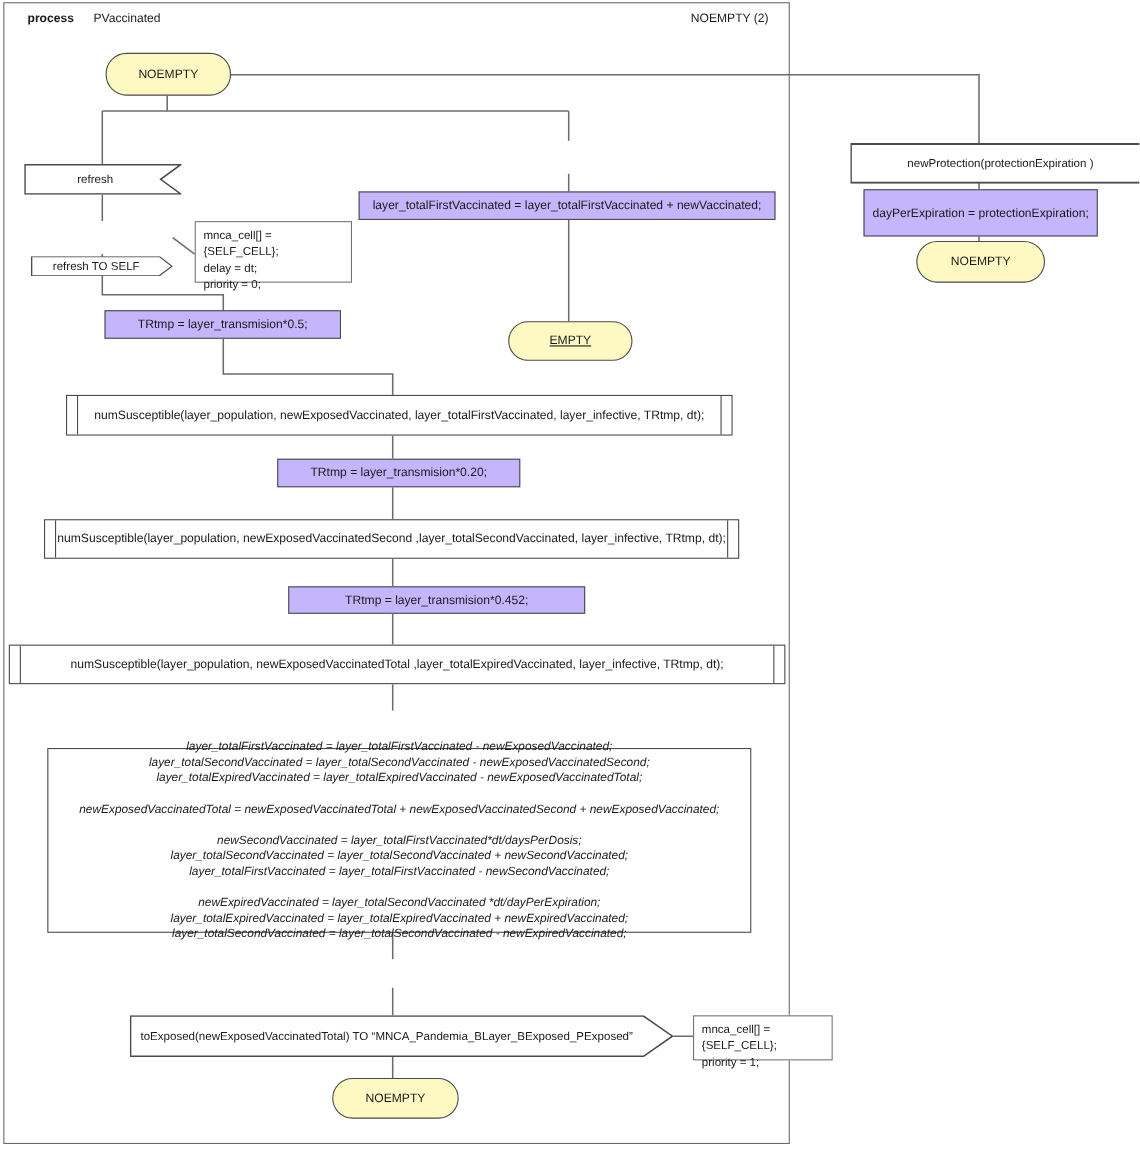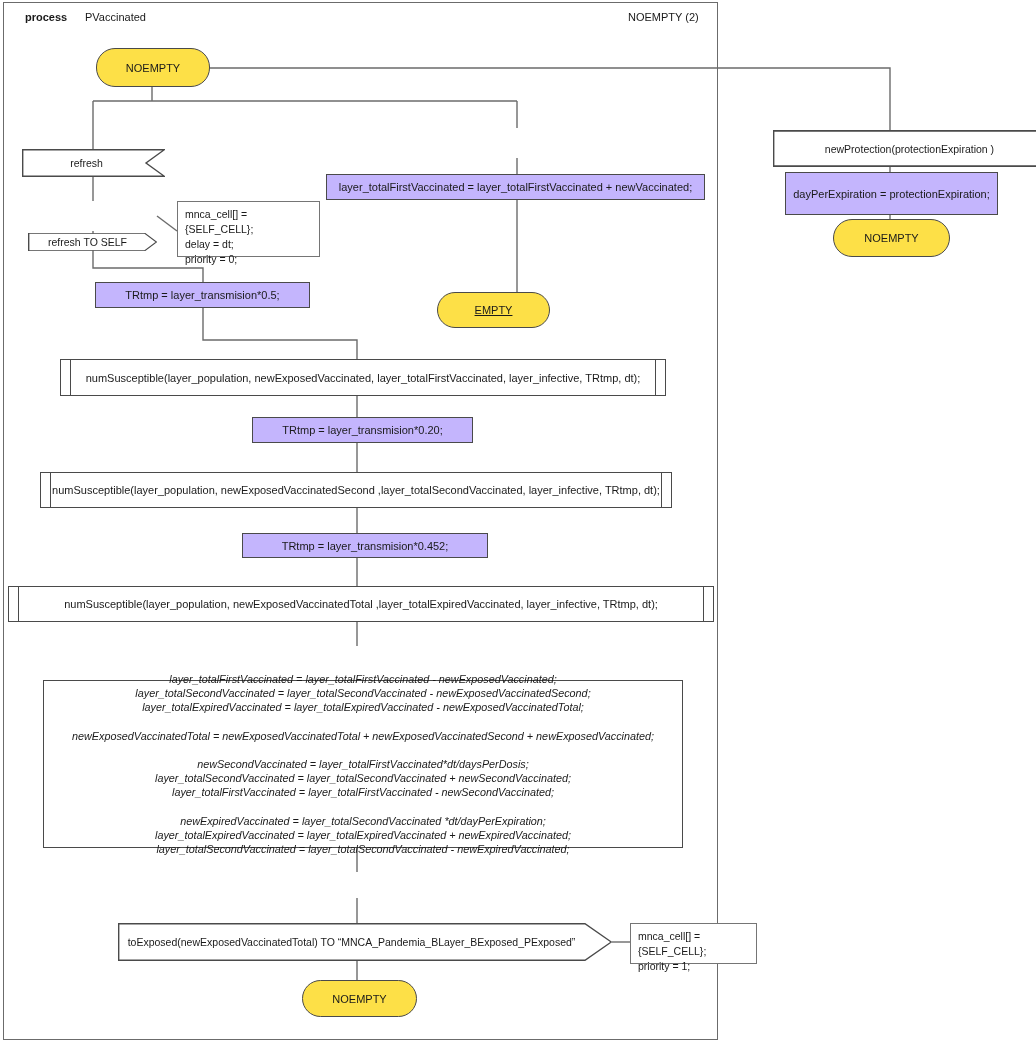--- a/index.html
+++ b/index.html
@@ -21,21 +21,21 @@
   .proc{
     background:#fff;border:1.4px solid #4a4a4a;display:flex;align-items:center;justify-content:center;
     font-size:11px;text-align:center;white-space:nowrap;
   }
   .proc::before,.proc::after{
     content:"";position:absolute;top:0;bottom:0;width:0;border-left:1.4px solid #4a4a4a;
   }
   .proc::before{left:9px;}
   .proc::after{right:9px;}
   .stadium{
-    background:#fde047;border:1.4px solid #4a4a4a;display:flex;align-items:center;justify-content:center;
+    background:#fef9c3;border:1.4px solid #4a4a4a;display:flex;align-items:center;justify-content:center;
     font-size:11px;white-space:nowrap;
   }
   .flag{background:transparent;}
   .flag svg{position:absolute;left:0;top:0;width:100%;height:100%;}
   .flag .flag-label{
     position:absolute;left:0;top:0;right:14px;bottom:0;display:flex;align-items:center;justify-content:center;
     font-size:10.5px;white-space:nowrap;
   }
   .note{
     background:#fff;border:1.6px solid #757575;font-size:10.5px;line-height:15px;
@@ -104,21 +104,21 @@
 
   <div class="note" style="left:177px;top:201px;width:143px;height:56px;">mnca_cell[] = {SELF_CELL};
 delay = dt;
 priority = 0;</div>
 
 
   <div class="node rect" style="left:326px;top:174px;width:379px;height:26px;">
     <span>layer_totalFirstVaccinated = layer_totalFirstVaccinated + newVaccinated;</span>
   </div>
 
-  <div class="node stadium" style="left:437px;top:292px;width:113px;height:36px;border-radius:18px;text-decoration:underline;">
+  <div class="node stadium" style="left:462px;top:292px;width:113px;height:36px;border-radius:18px;text-decoration:underline;">
     <span>EMPTY</span>
   </div>
 
   <div class="node flag" style="left:773px;top:130px;width:287px;height:37px;">
     <svg viewBox="0 0 287 28" preserveAspectRatio="none">
       <polygon class="shape-poly" points="0.7,0.7 286.3,0.7 272,14 286.3,27.3 0.7,27.3"></polygon>
     </svg>
     <div class="flag-label">newProtection(protectionExpiration )</div>
   </div>
 
@@ -139,21 +139,21 @@
   </div>
 
   <div class="node rect" style="left:252px;top:417px;width:221px;height:26px;">
     <span>TRtmp = layer_transmision*0.20;</span>
   </div>
 
   <div class="node proc" style="left:40px;top:472px;width:632px;height:36px;">
     <span>numSusceptible(layer_population, newExposedVaccinatedSecond ,layer_totalSecondVaccinated, layer_infective, TRtmp, dt);</span>
   </div>
 
-  <div class="node rect" style="left:242px;top:533px;width:246px;height:25px;align-items:center;">
+  <div class="node rect" style="left:262px;top:533px;width:270px;height:25px;align-items:center;">
     <span>TRtmp = layer_transmision*0.452;</span>
   </div>
 
   <div class="node proc" style="left:8px;top:586px;width:706px;height:36px;">
     <span>numSusceptible(layer_population, newExposedVaccinatedTotal ,layer_totalExpiredVaccinated, layer_infective, TRtmp, dt);</span>
   </div>
 
   <div class="node multiline" style="left:43px;top:680px;width:640px;height:168px;font-style:italic;">layer_totalFirstVaccinated = layer_totalFirstVaccinated - newExposedVaccinated;
 layer_totalSecondVaccinated = layer_totalSecondVaccinated - newExposedVaccinatedSecond;
 layer_totalExpiredVaccinated = layer_totalExpiredVaccinated - newExposedVaccinatedTotal;

